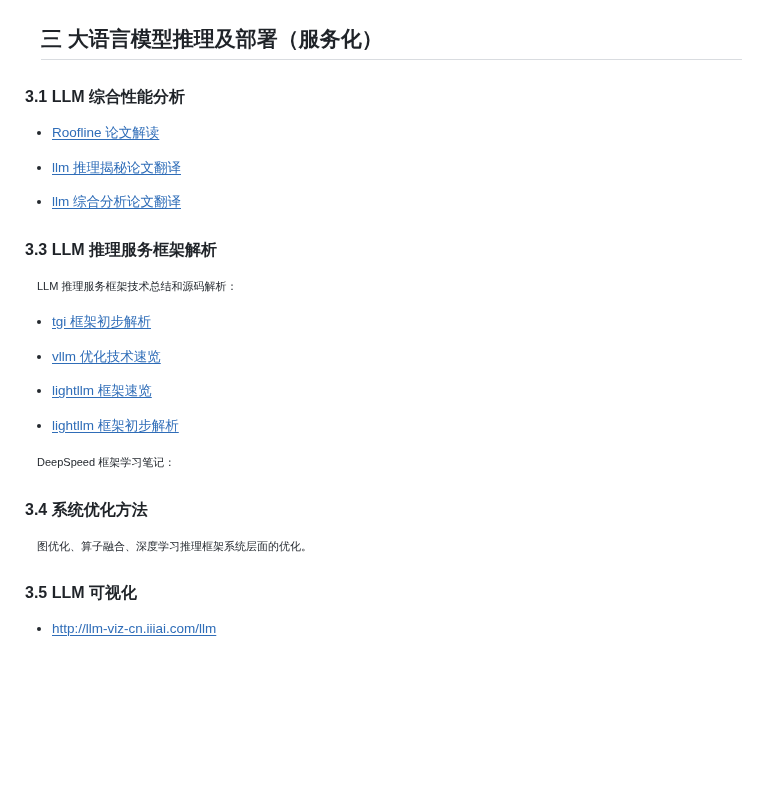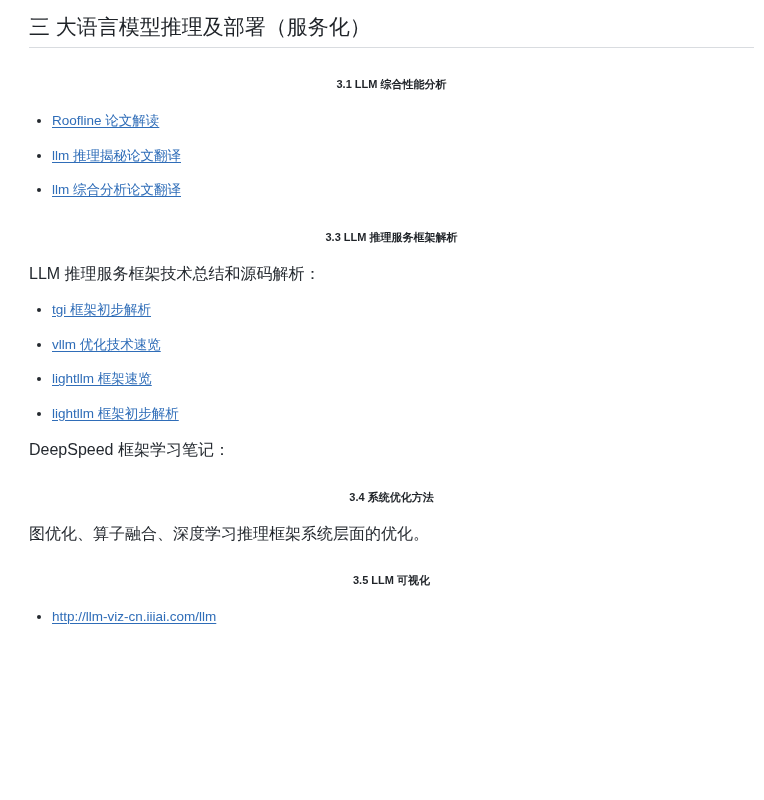--- a/index.html
+++ b/index.html
@@ -19,38 +19,37 @@
     font-family:"Liberation Sans","DejaVu Sans",sans-serif;
     color:var(--body-text);
     overflow:hidden;
   }
   .doc{
     padding:12px 6px 0 25px;
   }
   .h1{
     font-size:21px;
     line-height:22px;
-    font-weight:400;
+    font-weight:700;
     color:var(--heading-text);
-    margin:4px;
+    margin:16px;
     padding-bottom:9px;
     border-bottom:1px solid var(--divider);
   }
   .h3{
-    font-size:11px;
+    font-size:16px;
     line-height:21px;
     font-weight:700;
     color:var(--heading-text);
     margin:26px 0 16px 0;
-    text-align:center;
   }
   .para{
-    font-size:16px;
+    font-size:11px;
     line-height:20.5px;
-    margin:0 0 16px 4px;
+    margin:0 0 16px 12px;
     color:var(--body-text);
   }
   ul.list{
     margin:0 0 16px 0;
     padding:0 0 0 27px;
     list-style:disc outside;
   }
   ul.list li{
     font-size:13.5px;
     line-height:20.5px;

